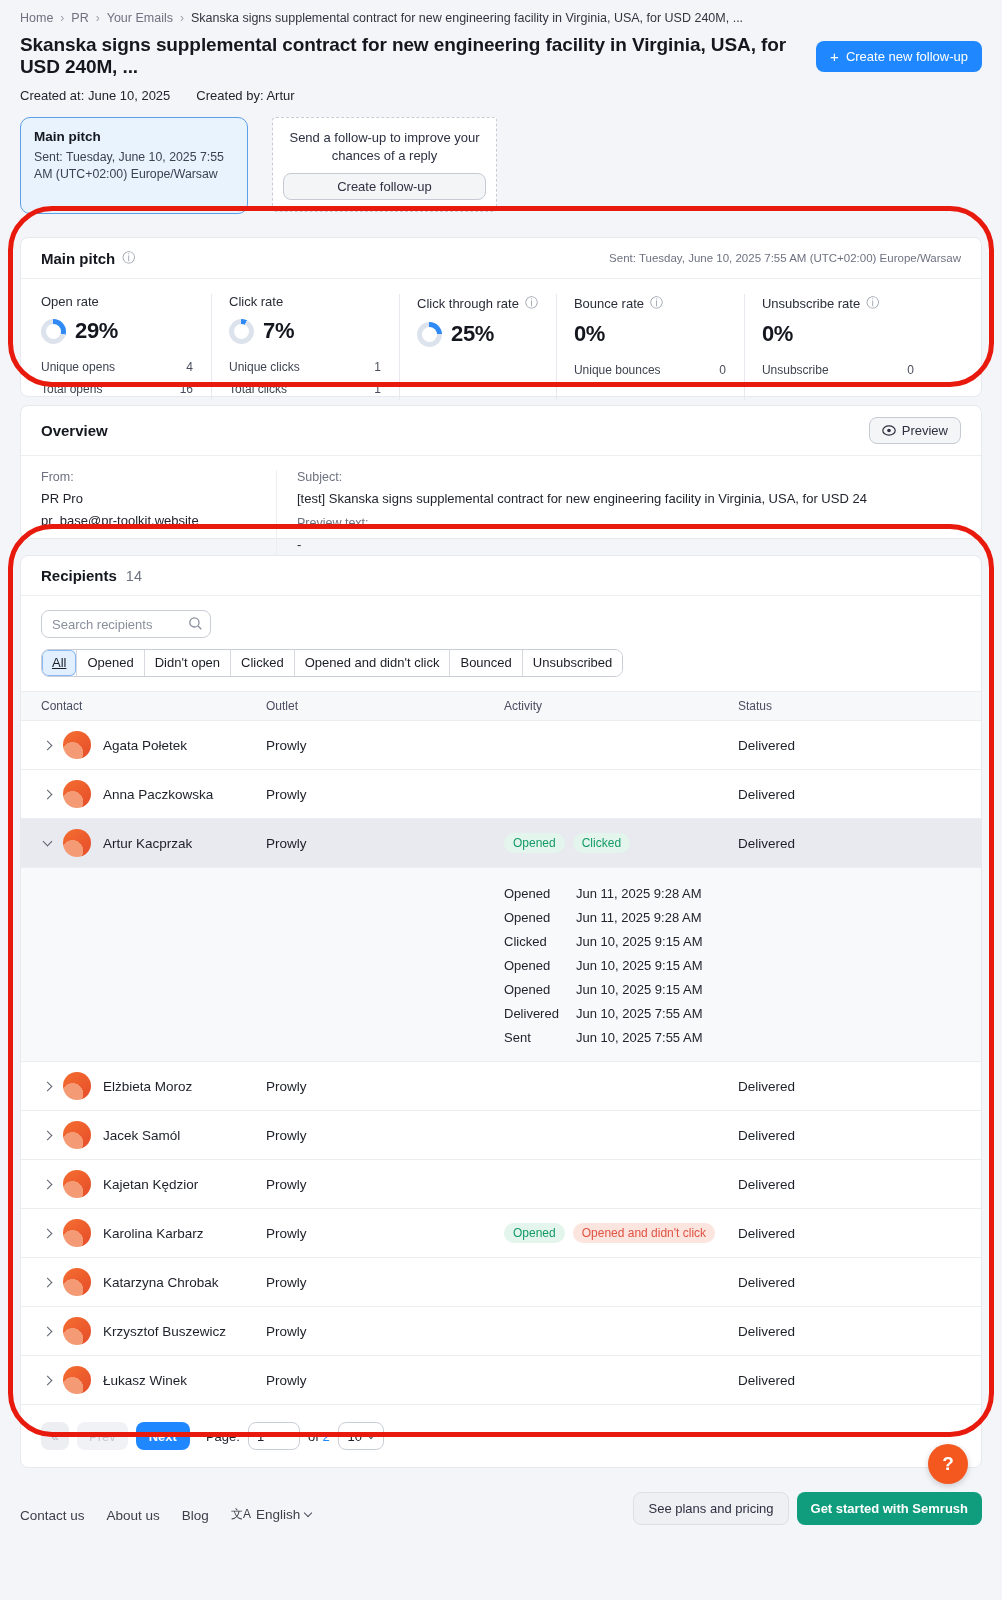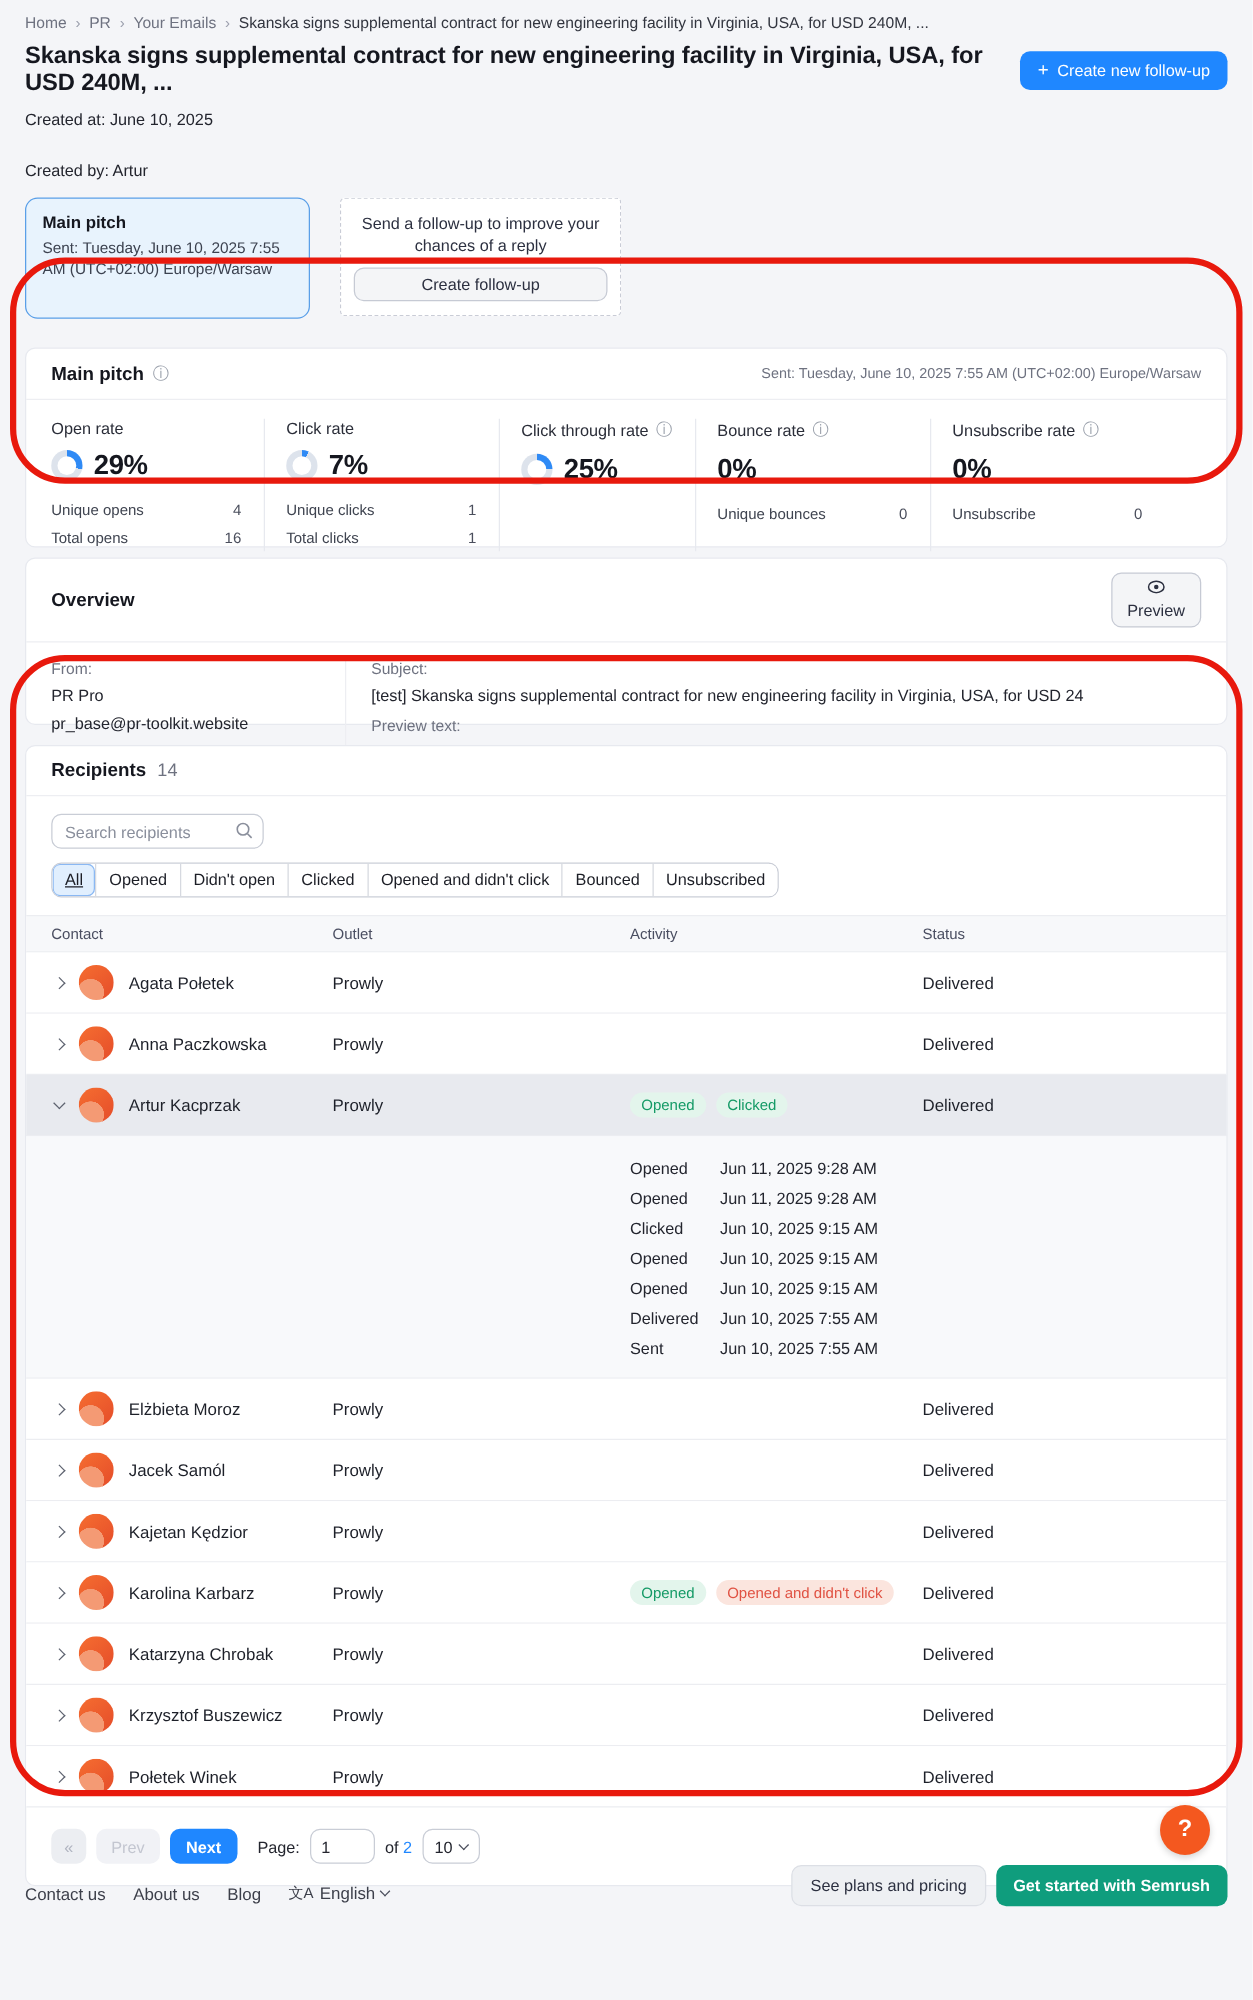--- a/index.html
+++ b/index.html
@@ -13,21 +13,21 @@
   }
   
   .breadcrumb { padding:11px 20px 0 20px; font-size:12.5px; color:#6e7280; display:flex; align-items:center; gap:7px; white-space:nowrap; }
   .breadcrumb .sep { color:#9ca0ae; font-size:12px; }
   .breadcrumb .crumb { cursor:pointer; }
   .breadcrumb .crumb.current { color:#32353f; }
   .title-row { display:flex; align-items:center; justify-content:space-between; padding:9px 20px 0 20px; }
   .page-title { font-size:19px; font-weight:bold; color:#15171f; letter-spacing:-0.1px; }
   .btn-blue { background:#1f87ff; color:#fff; border:none; border-radius:8px; font-size:13px; font-family:inherit; padding:8px 14px; display:inline-flex; align-items:center; gap:7px; cursor:pointer; white-space:nowrap; }
   .btn-blue .plus { font-size:15px; line-height:1; }
-  .meta-row { padding:10px 20px 0 20px; font-size:13px; color:#23252e; display:flex; gap:26px;flex-direction:column; }
+  .meta-row { padding:10px 20px 0 20px; font-size:13px; color:#23252e; display:flex; gap:26px; }
   
   .cards-row { display:flex; gap:24px; padding:14px 20px 0 20px; }
   .card-mainpitch { width:228px; height:97px; background:#e8f3fd; border:1px solid #5a9fe8; border-radius:10px; padding:11px 13px; }
   .card-mainpitch .c-title { font-size:13.5px; font-weight:bold; color:#15171f; margin-bottom:5px; }
   .card-mainpitch .c-sub { font-size:12.3px; color:#3c4250; line-height:1.42; }
   .card-followup { width:225px; height:95px; background:#fff; border:1px dashed #c9ccd6; border-radius:4px; display:flex; flex-direction:column; justify-content:center; text-align:center; padding:10px; }
   .card-followup .f-text { font-size:13px; color:#2c3040; line-height:1.35; }
   .btn-light { margin-top:9px; background:#f4f5f7; border:1px solid #c6cad4; border-radius:8px; font-size:13px; font-family:inherit; color:#2c3040; padding:5px 12px; cursor:pointer; }
   
   .panel { background:#fff; border:1px solid #e7e9ef; border-radius:8px; margin:0 20px; position:relative; }
@@ -42,21 +42,21 @@
   .metric + .metric { border-left:1px solid #e7e9ef; padding-left:17px; }
   .m-label { font-size:13px; color:#2a2d38; display:flex; align-items:center; gap:6px; margin-bottom:9px; }
   .m-value-row { display:flex; align-items:center; gap:9px; margin-bottom:12px; }
   .m-value { font-size:22px; font-weight:bold; color:#15171f; letter-spacing:-0.3px; }
   .donut { width:25px; height:25px; border-radius:50%; position:relative; background:#dde3ec; flex:0 0 auto; }
   .donut::after { content:""; position:absolute; inset:5px; background:#fff; border-radius:50%; }
   .m-detail { display:flex; justify-content:space-between; width:152px; font-size:12px; color:#3f4450; line-height:1.85; }
   .m-detail .dv { color:#4a4e5c; }
   
   .panel.overview { margin-top:8px; height:134px; }
-  .btn-preview { background:#f4f5f7; border:1px solid #c6cad4; border-radius:8px; font-size:13px; font-family:inherit; color:#2c3040; padding:5px 12px; display:inline-flex; align-items:center; gap:6px; cursor:pointer;flex-direction:column; }
+  .btn-preview { background:#f4f5f7; border:1px solid #c6cad4; border-radius:8px; font-size:13px; font-family:inherit; color:#2c3040; padding:5px 12px; display:inline-flex; align-items:center; gap:6px; cursor:pointer; }
   .ov-content { display:flex; padding:14px 20px; }
   .ov-left { width:235px; flex:0 0 auto; }
   .ov-right { border-left:1px solid #edeef2; padding-left:20px; flex:1; }
   .ov-label { font-size:12.5px; color:#6e7280; margin-bottom:7px; }
   .ov-val { font-size:13px; color:#23252e; margin-bottom:7px; }
   .ov-subject { font-size:13px; color:#23252e; margin-bottom:10px; }
   
   .panel.recipients { margin-top:16px; }
   .rec-title-count { font-size:14.5px; color:#6e7280; font-weight:normal; margin-left:2px; }
   .rec-toolbar { padding:14px 20px 0 20px; }
@@ -430,21 +430,21 @@
       </div>
     <div class="c-outlet">Prowly</div>
     <div class="badges"></div>
     <div class="c-status">Delivered</div>
   </div>
 
   <div class="row">
     <div class="cell-contact">
         <span class="chev"></span>
         <span class="avatar"></span>
-        <span class="c-name">Połetek Winek</span>
+        <span class="c-name">Łukasz Winek</span>
       </div>
     <div class="c-outlet">Prowly</div>
     <div class="badges"></div>
     <div class="c-status">Delivered</div>
   </div>
 
   <div class="pagination">
     <button class="pg-btn pg-first">«</button>
     <button class="pg-btn pg-prev">Prev</button>
     <button class="pg-btn pg-next">Next</button>

